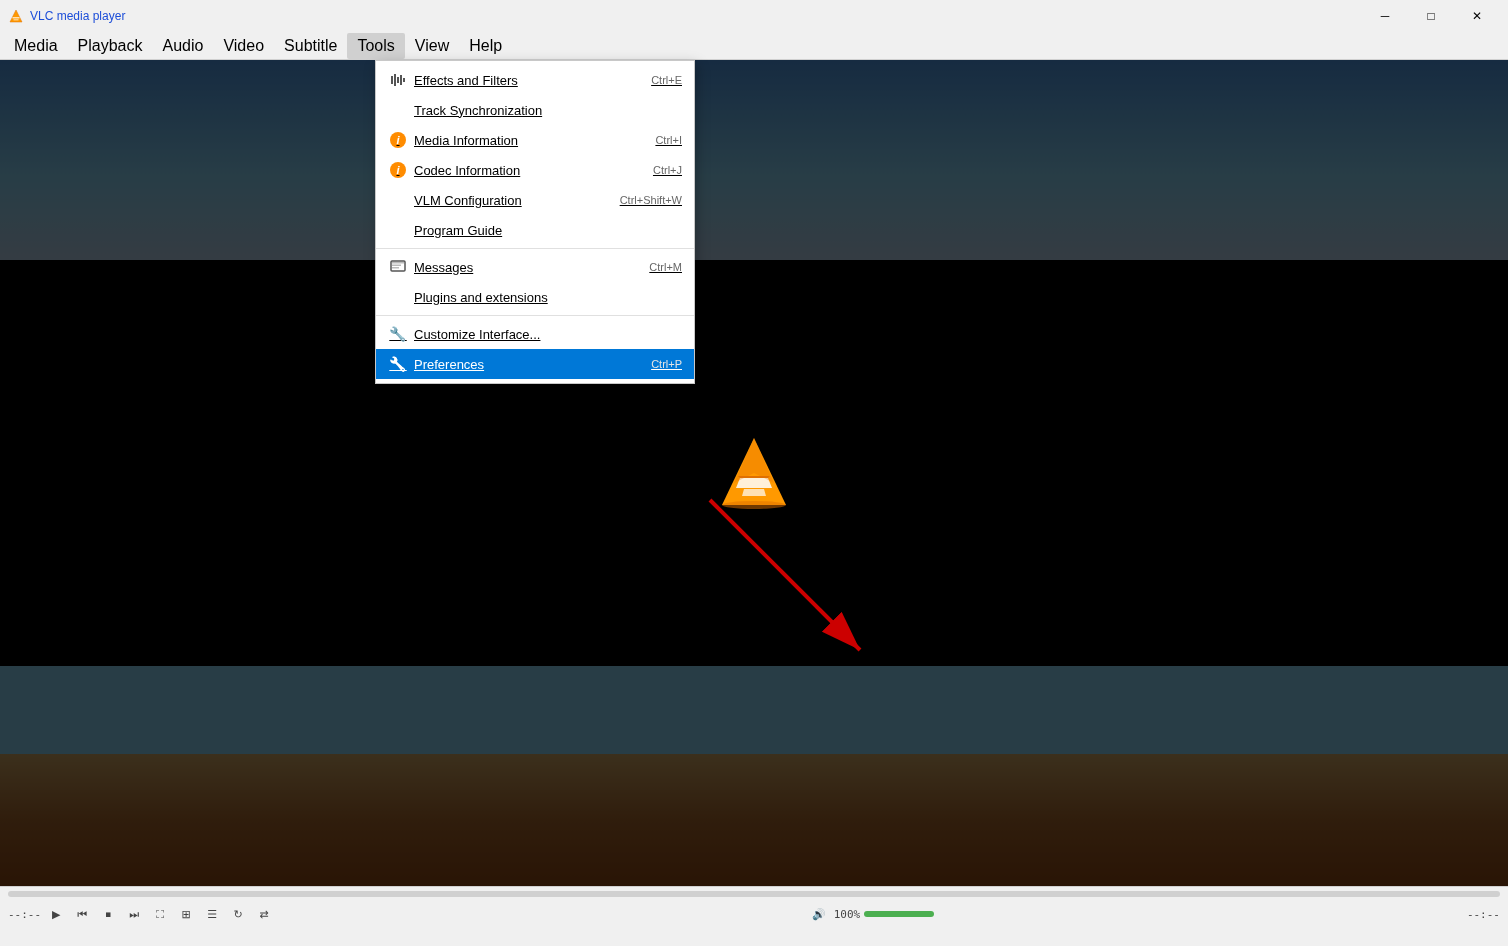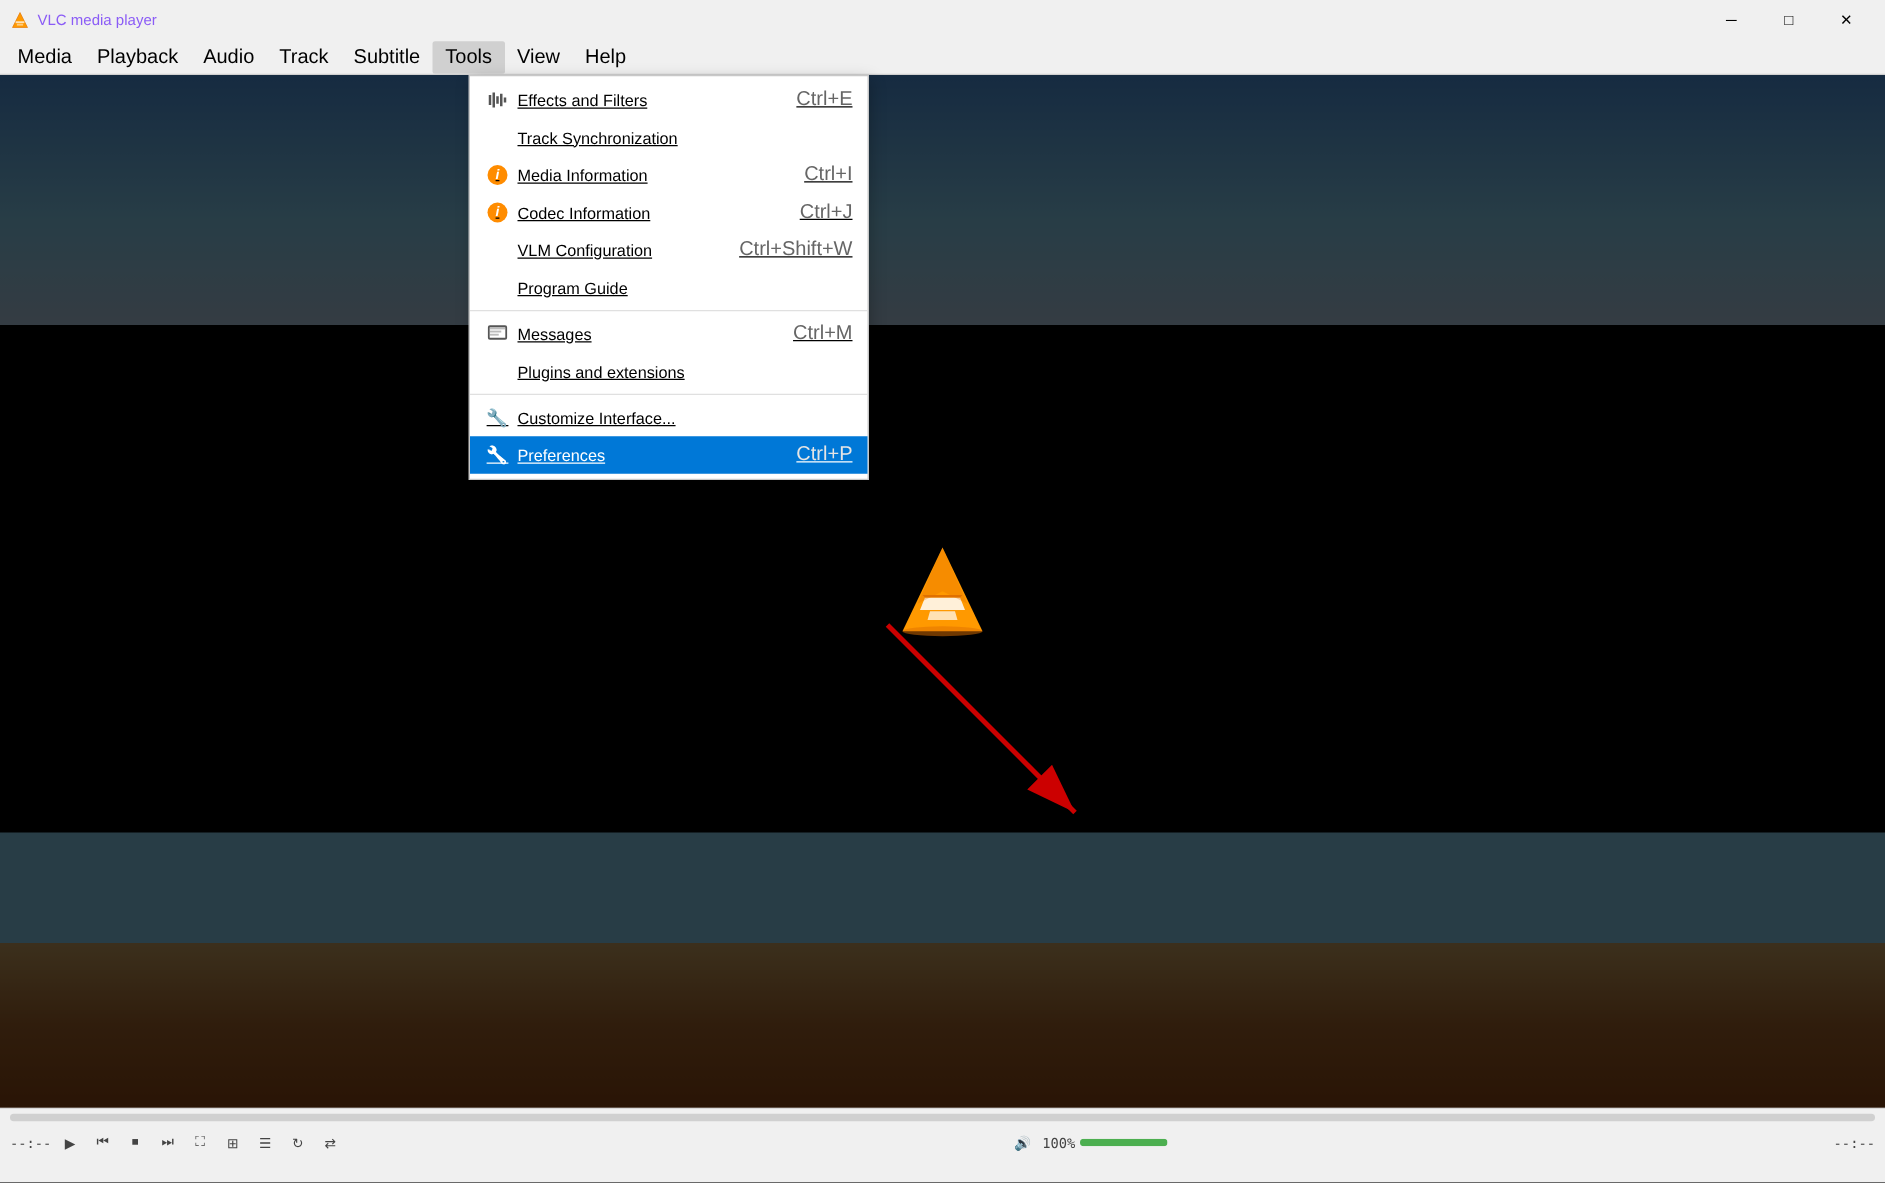--- a/index.html
+++ b/index.html
@@ -34,21 +34,21 @@
       flex-shrink: 0;
     }
     .title-bar-icon {
       width: 16px;
       height: 16px;
       margin-right: 6px;
       flex-shrink: 0;
     }
     .title-bar-text {
       font-size: 12px;
-      color: #8b5cf6;
+      color: #1d4ed8;
       flex: 1;
     }
     .title-bar-controls {
       display: flex;
       gap: 0;
     }
     .title-btn {
       width: 46px;
       height: 32px;
       display: flex;
@@ -224,21 +224,21 @@
       align-items: center;
       justify-content: center;
       flex-shrink: 0;
       font-size: 14px;
     }
     .dropdown-item .item-label {
       flex: 1;
     }
     .dropdown-item .item-shortcut {
       color: #666;
-      font-size: 16px;
+      font-size: 11px;
       margin-left: 20px;
     }
     .dropdown-item.highlighted .item-shortcut {
       color: #e5e5e5;
     }
     .dropdown-separator {
       height: 1px;
       background: #e0e0e0;
       margin: 3px 0;
     }
@@ -275,21 +275,21 @@
       <button class="title-btn">─</button>
       <button class="title-btn">□</button>
       <button class="title-btn close">✕</button>
     </div>
   </div>
 
   <div class="menu-bar">
     <div class="menu-item">Media</div>
     <div class="menu-item">Playback</div>
     <div class="menu-item">Audio</div>
-    <div class="menu-item">Track</div>
+    <div class="menu-item">Video</div>
     <div class="menu-item">Subtitle</div>
     <div class="menu-item active">Tools</div>
     <div class="menu-item">View</div>
     <div class="menu-item">Help</div>
 
     <div class="dropdown-menu">
 
       <div class="dropdown-item">
         <div class="item-icon">
           <svg width="16" height="16" viewBox="0 0 16 16">

